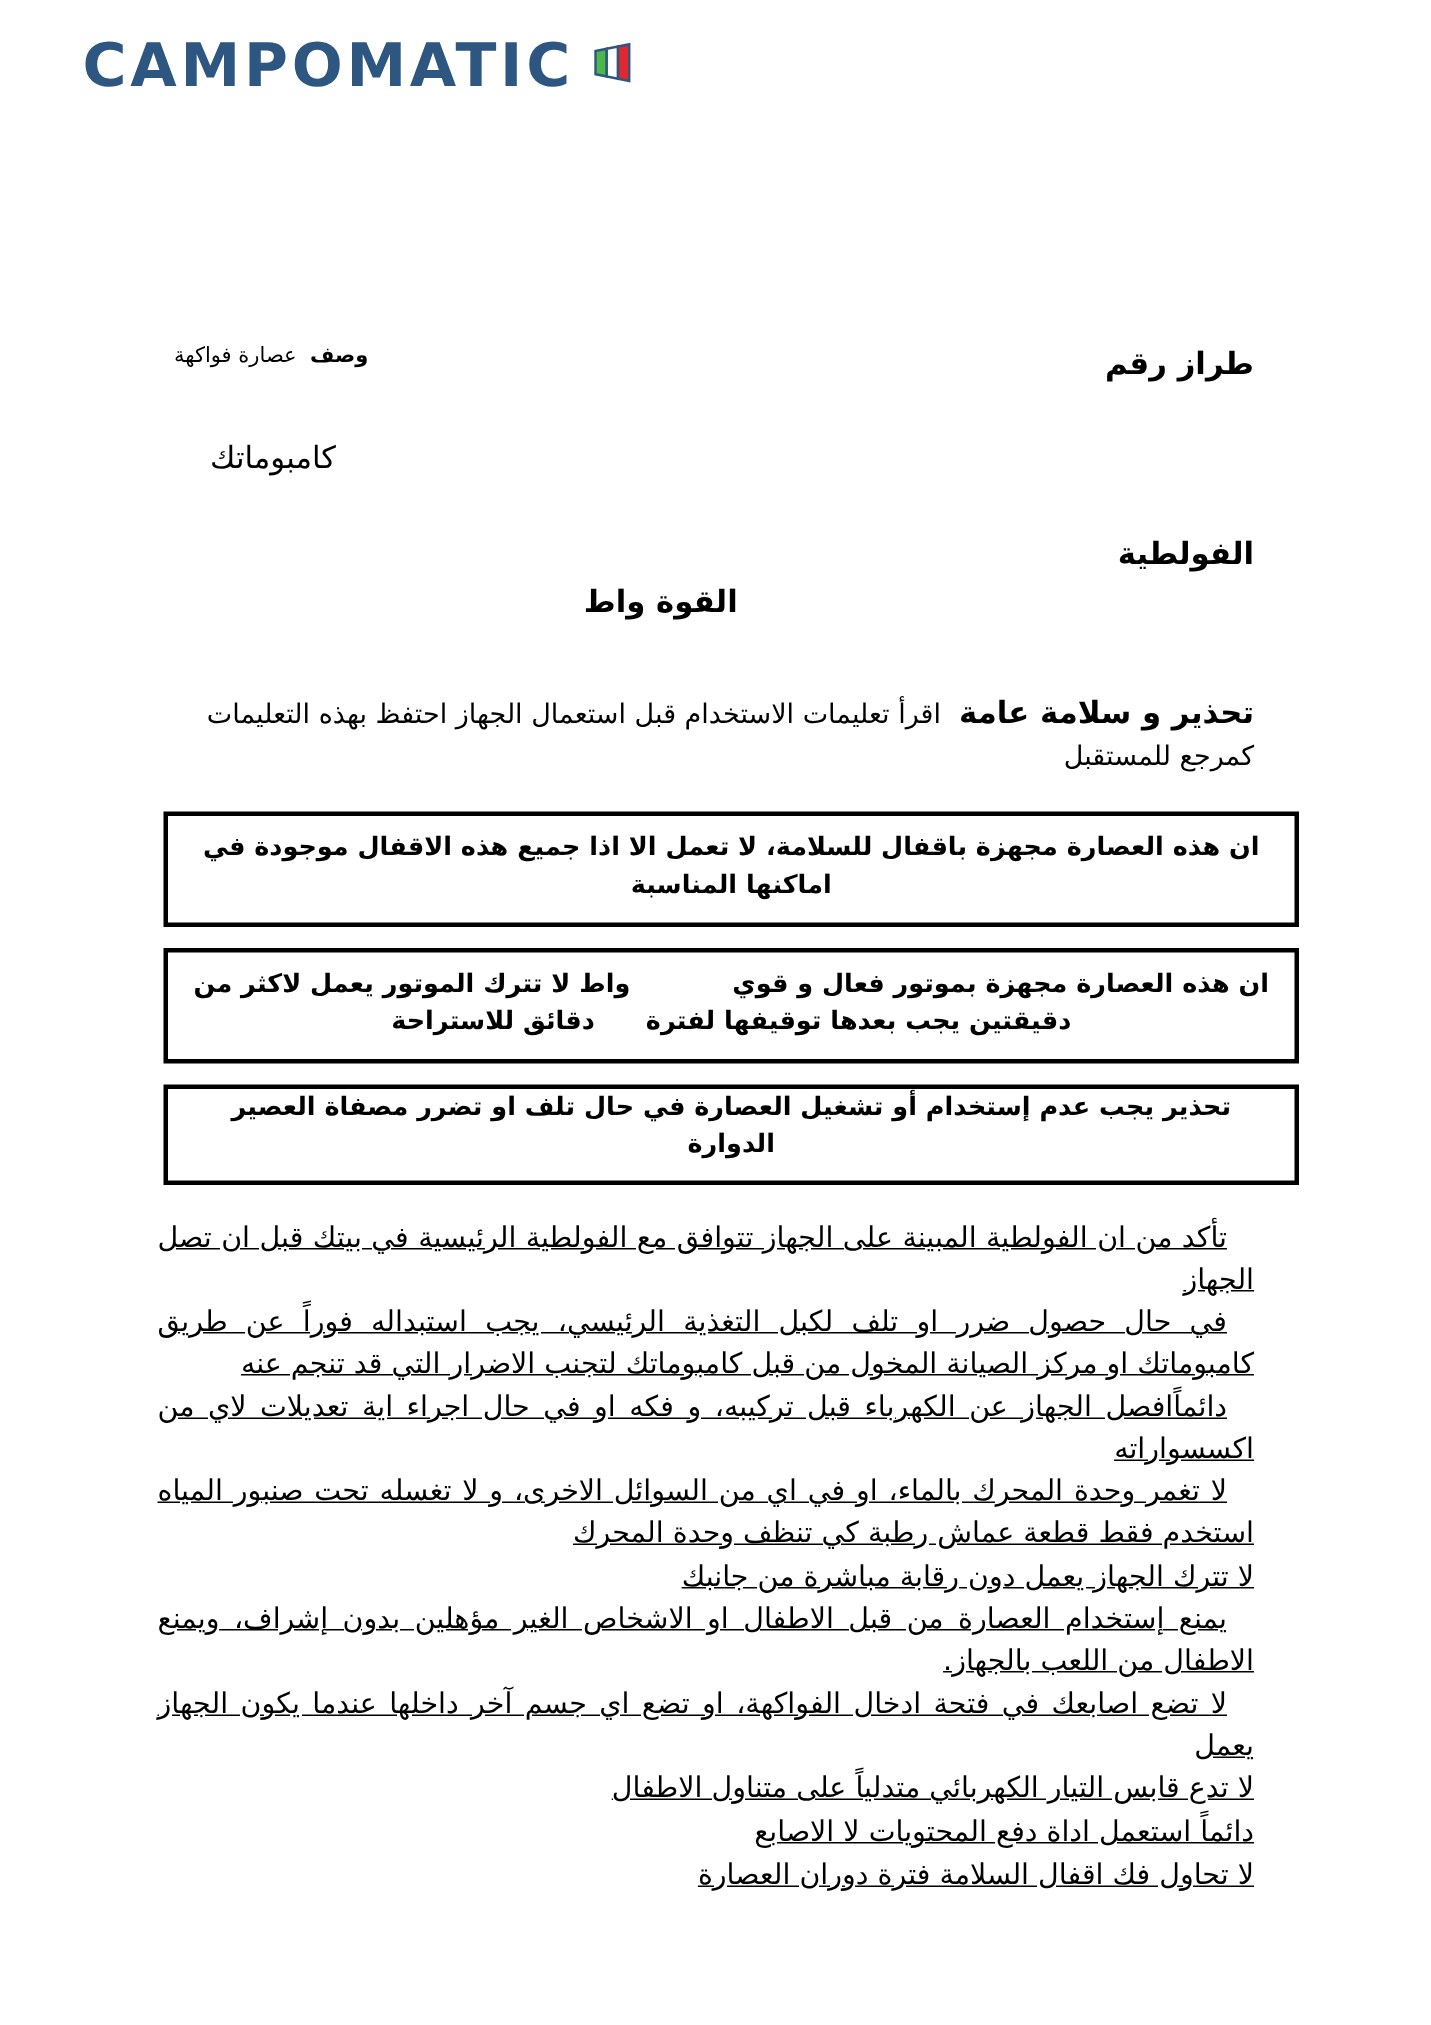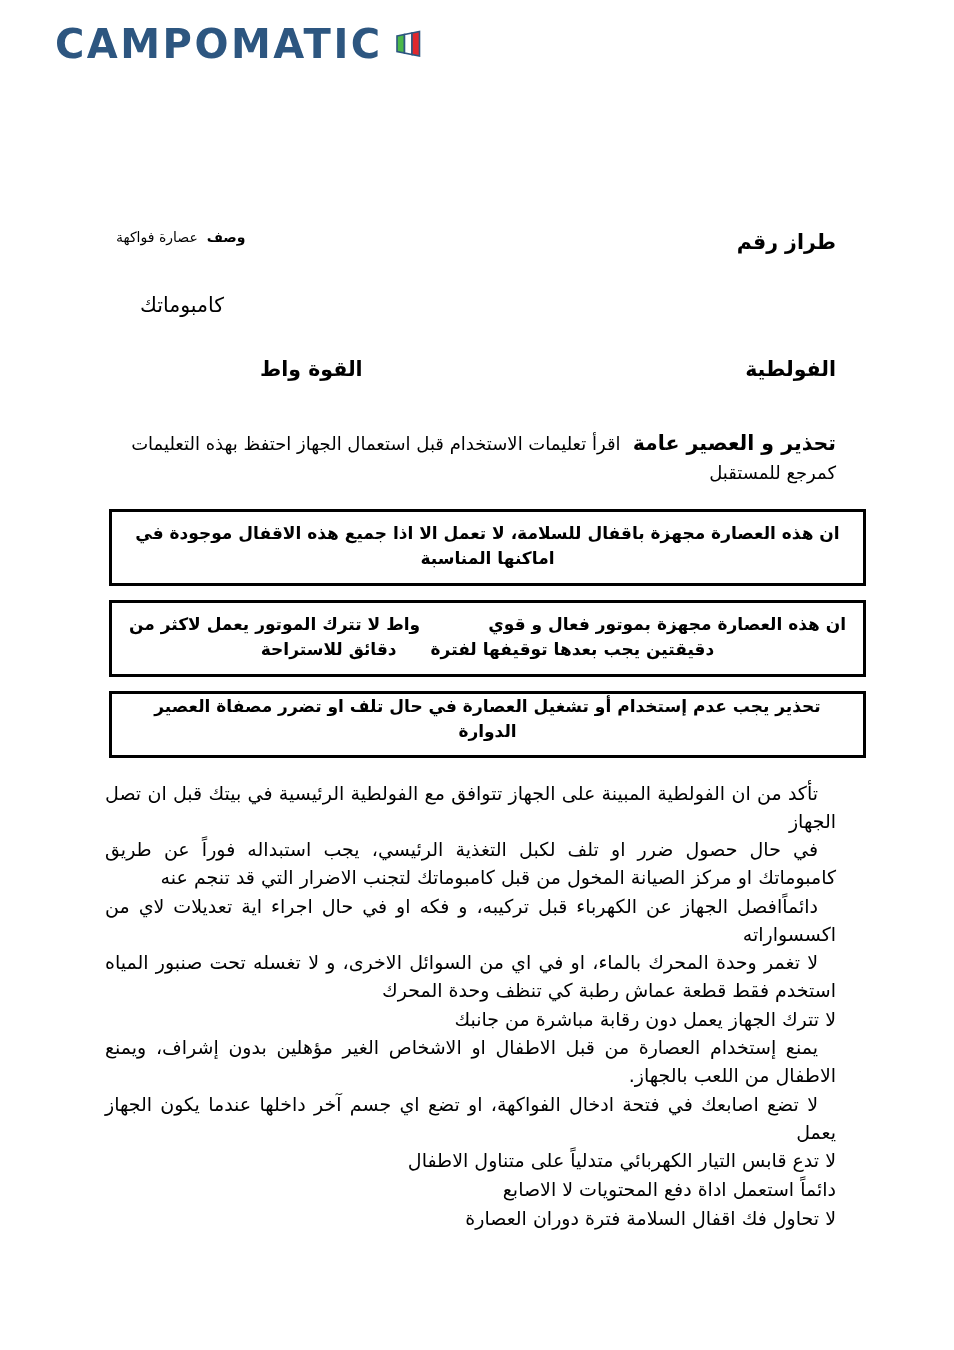--- a/index.html
+++ b/index.html
@@ -24,21 +24,21 @@
     right: 0;
     left: 0;
     height: 60px;
     direction: ltr;
   }
   .logo-wrap {
     position: absolute;
     left: 55px;
     top: 4px;
     display: flex;
-    align-items: flex-end;
+    align-items: flex-start;
     gap: 6px;
   }
   .logo-text {
     font-family: "DejaVu Sans", "Liberation Sans", sans-serif;
     font-size: 40px;
     font-weight: 700;
     letter-spacing: 2.5px;
     color: #2d5680;
     line-height: 1;
     white-space: nowrap;
@@ -92,22 +92,23 @@
   .spec-desc-line .thin { font-weight: 400; }
   .spec-desc-sub {
     font-size: 20.5px;
     font-weight: 400;
     line-height: 1.3;
     text-align: left;
     padding-left: 24px;
     margin-top: 44px;
   }
   .spec-col-mid.power-cell {
-    text-align: left;
+    text-align: center;
     padding-left: 150px;
+    margin-top: 32px;
   }
 
   
   .general-warning {
     margin-top: 44px;
     padding: 0 118px 0 110px;
     font-size: 19px;
     line-height: 1.5;
     text-align: right;
   }
@@ -142,20 +143,21 @@
     width: 68px;
   }
   .notice-gap.small { width: 34px; }
 
   
   .instructions {
     margin-top: 22px;
     padding: 0 118px 0 105px;
     font-size: 19px;
     line-height: 1.46;
+    text-decoration: underline;
   }
   .instr-line {
     text-align: justify;
     text-align-last: right;
     margin: 0 0 1px 0;
     text-indent: 18px;
   }
   .instr-line.center-ish {
     text-align: right;
     text-indent: 0;
@@ -194,21 +196,21 @@
   <div class="spec-row power-row">
     <div class="spec-col-right">
       <span class="spec-label">الفولطية</span>
     </div>
     <div class="spec-col-mid power-cell">
       <span class="spec-label">القوة  واط</span>
     </div>
   </div>
 
   <div class="general-warning">
-    <span class="gw-head">تحذير و العصير عامة</span><span>&nbsp;&nbsp;</span><span class="gw-body">اقرأ تعليمات الاستخدام قبل استعمال الجهاز  احتفظ بهذه التعليمات كمرجع للمستقبل</span>
+    <span class="gw-head">تحذير و سلامة عامة</span><span>&nbsp;&nbsp;</span><span class="gw-body">اقرأ تعليمات الاستخدام قبل استعمال الجهاز  احتفظ بهذه التعليمات كمرجع للمستقبل</span>
   </div>
 
   <div class="notice-stack">
 
     <div class="notice-box two-line">
       <span>ان هذه العصارة مجهزة باقفال للسلامة، لا تعمل الا اذا جميع هذه الاقفال موجودة في اماكنها المناسبة</span>
     </div>
 
     <div class="notice-box two-line">
       <span>ان هذه العصارة مجهزة بموتور فعال و قوي</span><span class="notice-gap"></span><span>واط  لا تترك الموتور يعمل لاكثر من دقيقتين  يجب بعدها توقيفها لفترة</span><span class="notice-gap small"></span><span>دقائق للاستراحة</span>

